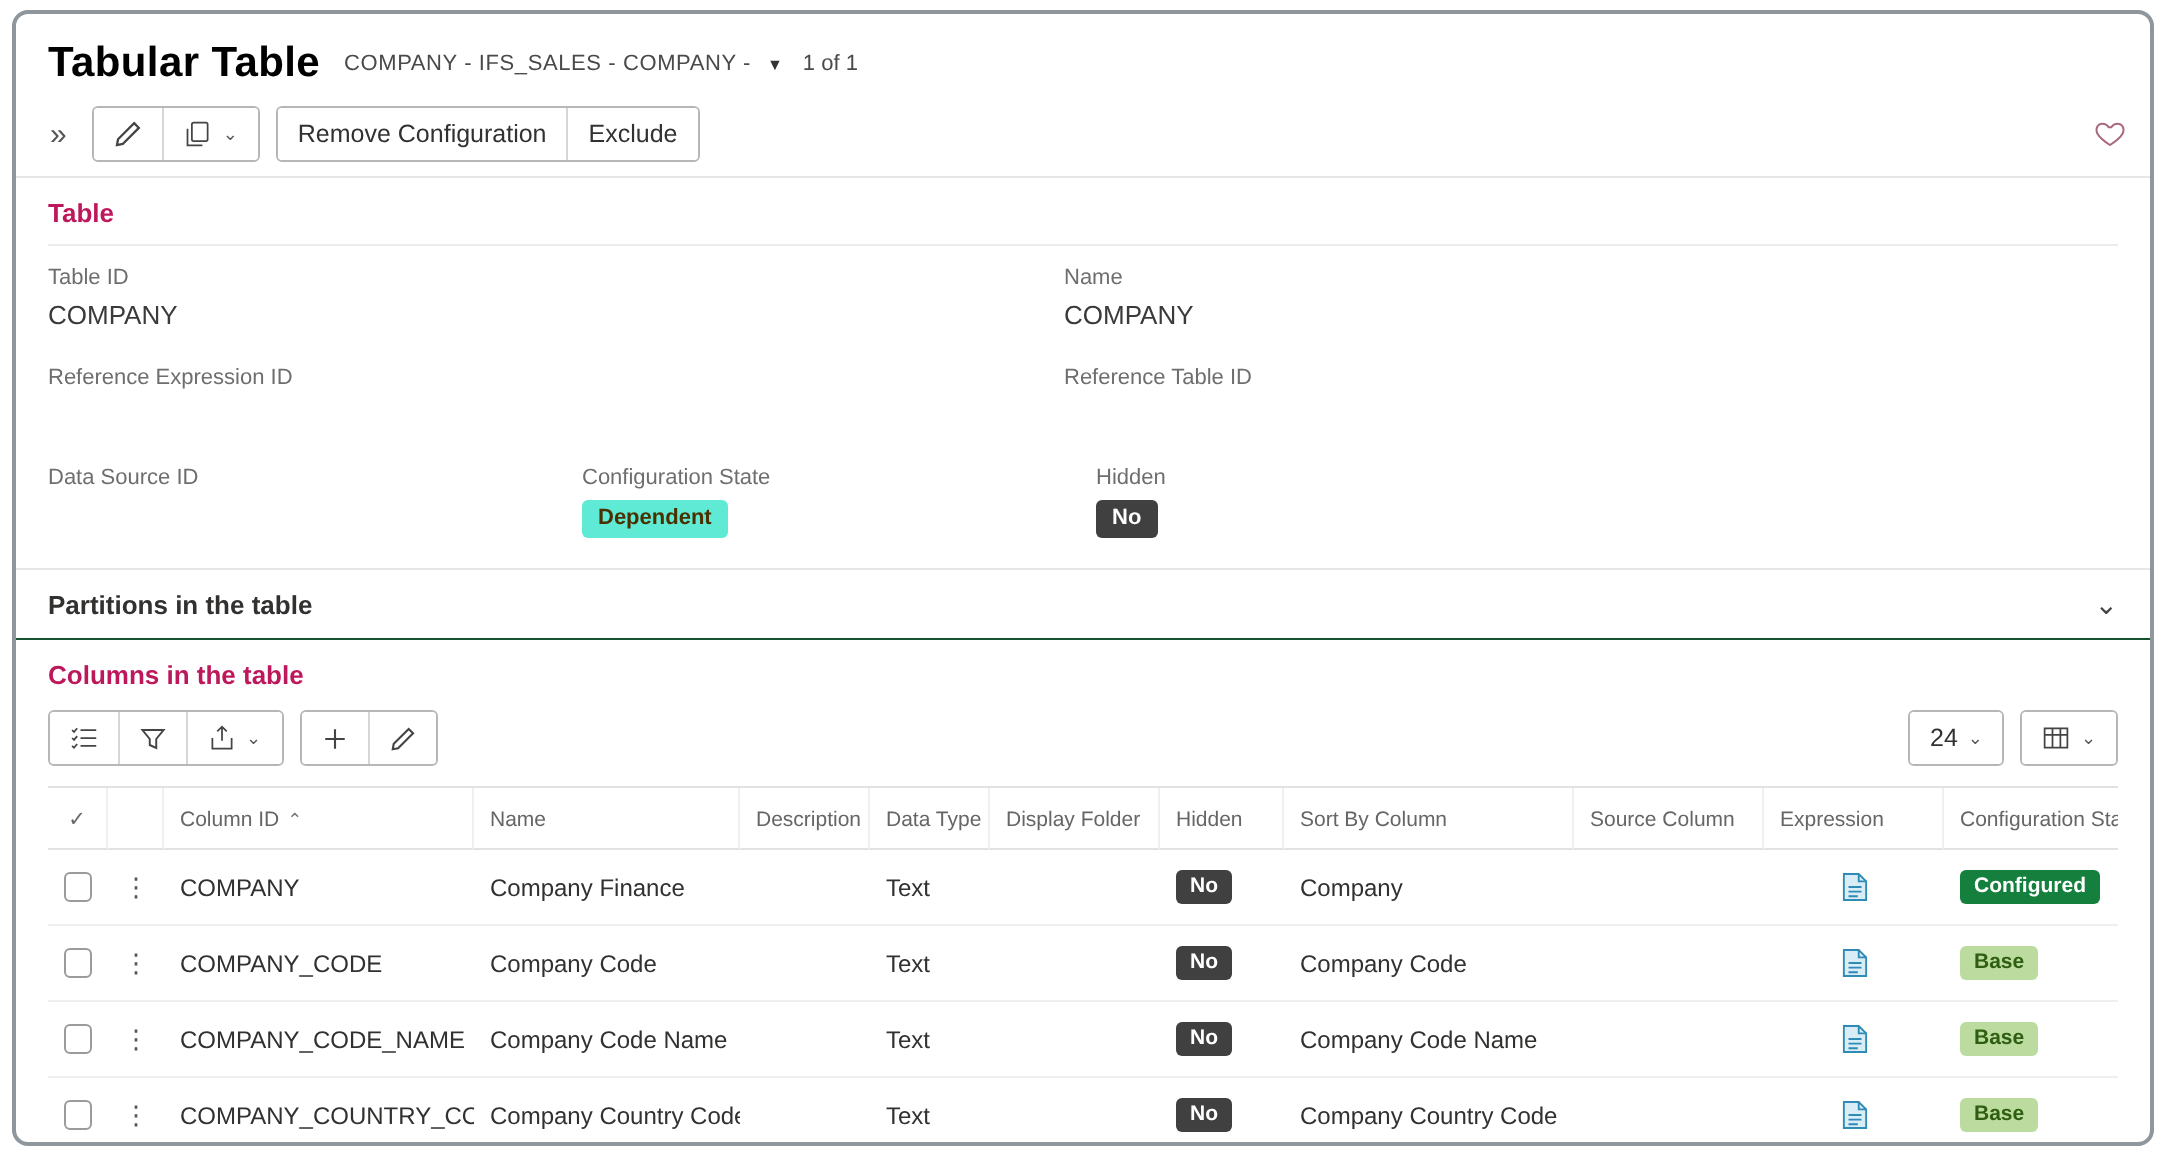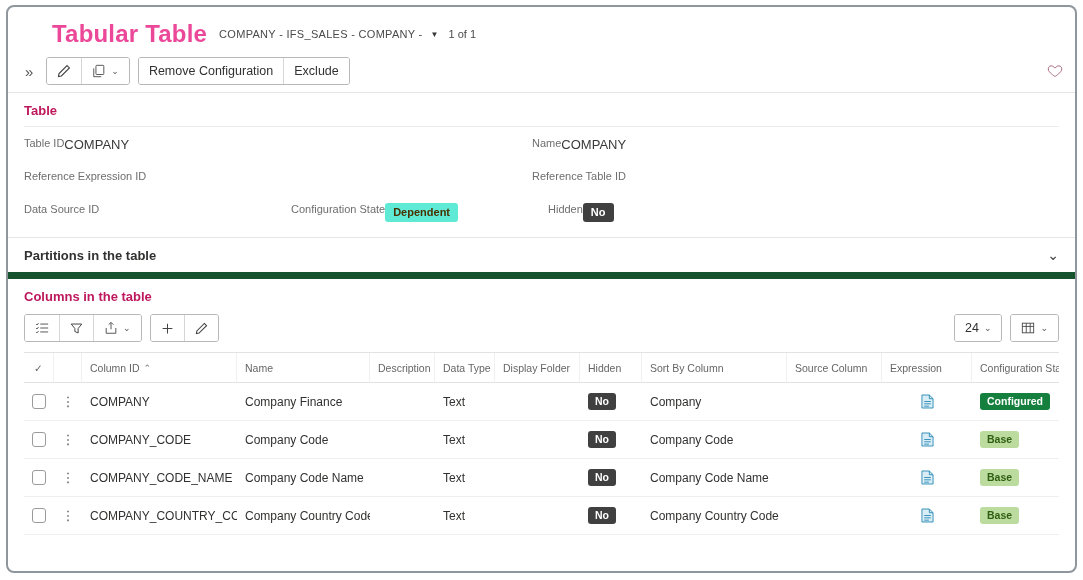--- a/index.html
+++ b/index.html
@@ -5,54 +5,54 @@
   * { box-sizing: border-box; margin: 0; padding: 0; }
   html,body { background:#ffffff; }
   body { font-family: "Liberation Sans", sans-serif; color:#323130; }
   .window {
     position:relative; margin:5px auto 0; width:1071px; height:568px;
     border:2px solid #8f969c; border-radius:8px; overflow:hidden; background:#fff;
   }
 
   
   .titlebar { display:flex; align-items:center; padding:13px 16px 2px; }
-  .titlebar h1 { font-size:24px; font-weight:700; color:#ec4899; letter-spacing:.2px;margin-left:28px; }
+  .titlebar h1 { font-size:21px; font-weight:700; color:#000000; letter-spacing:.2px; }
   .context { font-size:11px; color:#4a4a4a; margin-left:12px; letter-spacing:.3px;text-align:center; }
   .rec-caret { font-size:8px; color:#333; margin-left:8px; cursor:pointer; }
   .pager { font-size:11px; color:#4a4a4a; margin-left:10px; }
 
   
   .toolbar { display:flex; align-items:center; gap:8px; padding:7px 12px; border-bottom:1px solid #e6e6e6; }
   .collapse { font-size:15px; color:#555; padding:0 5px; cursor:pointer; line-height:1; }
   .btn-group { display:flex; border:1px solid #b9b7b5; border-radius:3px; overflow:hidden; background:#fff; }
   .tbtn { display:flex; align-items:center; gap:5px; padding:4px 10px; background:#fff; border:none;
           border-left:1px solid #d8d6d4; font-size:12.5px; color:#323130; font-family:inherit; cursor:pointer; height:26px; }
   .tbtn:first-child { border-left:none; }
   .chev { font-size:9px; color:#555; }
   .heart-wrap { margin-left:auto; display:flex; align-items:center; cursor:pointer; }
 
   
   .section-pad { padding:0 16px; }
   .sec-title { font-size:13px; font-weight:700; color:#be185d; padding:10px 0 8px; }
   .sec-title.underline { border-bottom:1px solid #ececec; margin-bottom:10px; }
   .fields-row { display:flex; }
-  .f { display:flex; flex-direction:row; }
+  .f { display:flex; flex-direction:column; }
   .f .lbl { font-size:11px; color:#6e6e6e; margin-bottom:5px; }
   .f .val { font-size:13px; color:#3b3a39; min-height:18px; margin-bottom:15px; }
   .w-lg { width:508px; } .w-1 { width:267px; } .w-2 { width:257px; } .w-rest { flex:1; }
 
   .badge { display:inline-block; font-size:11px; font-weight:700; padding:4px 8px; border-radius:3px; line-height:1; }
   .badge-amber { background:#5eead4; color:#4a3000; }
   .badge-gray  { background:#404040; color:#ffffff; }
   .badge-blue  { background:#15803d; color:#ffffff; }
   .badge-green { background:#bcdc9f; color:#2f5e12; }
   .badge-sm { font-size:10.5px; padding:3px 7px; }
 
   
-  .partitions { display:flex; align-items:center; border-top:1px solid #e6e6e6; border-bottom:7px solid #14532d; padding:9px 16px; }
+  .partitions { display:flex; align-items:center; border-top:1px solid #e6e6e6; border-bottom:1px solid #14532d; padding:9px 16px; }
   .partitions .t { font-size:13px; font-weight:700; }
   .partitions .chevron { margin-left:auto; font-size:14px; color:#444; cursor:pointer; }
 
   
   .cols-toolbar { display:flex; align-items:center; gap:8px; padding:2px 0 10px; }
   .right-tools { margin-left:auto; display:flex; gap:8px;align-items:center; }
   .icon-glyph { display:flex; align-items:center; }
 
   .grid { display:grid; grid-template-columns:30px 28px 155px 133px 65px 60px 85px 62px 145px 95px 90px 88px; overflow:hidden; border-top:1px solid #e2e2e2; }
   .th { font-size:10.5px; color:#666; padding:9px 8px 8px; border-bottom:1px solid #e2e2e2; border-right:1px solid #f0f0f0;

